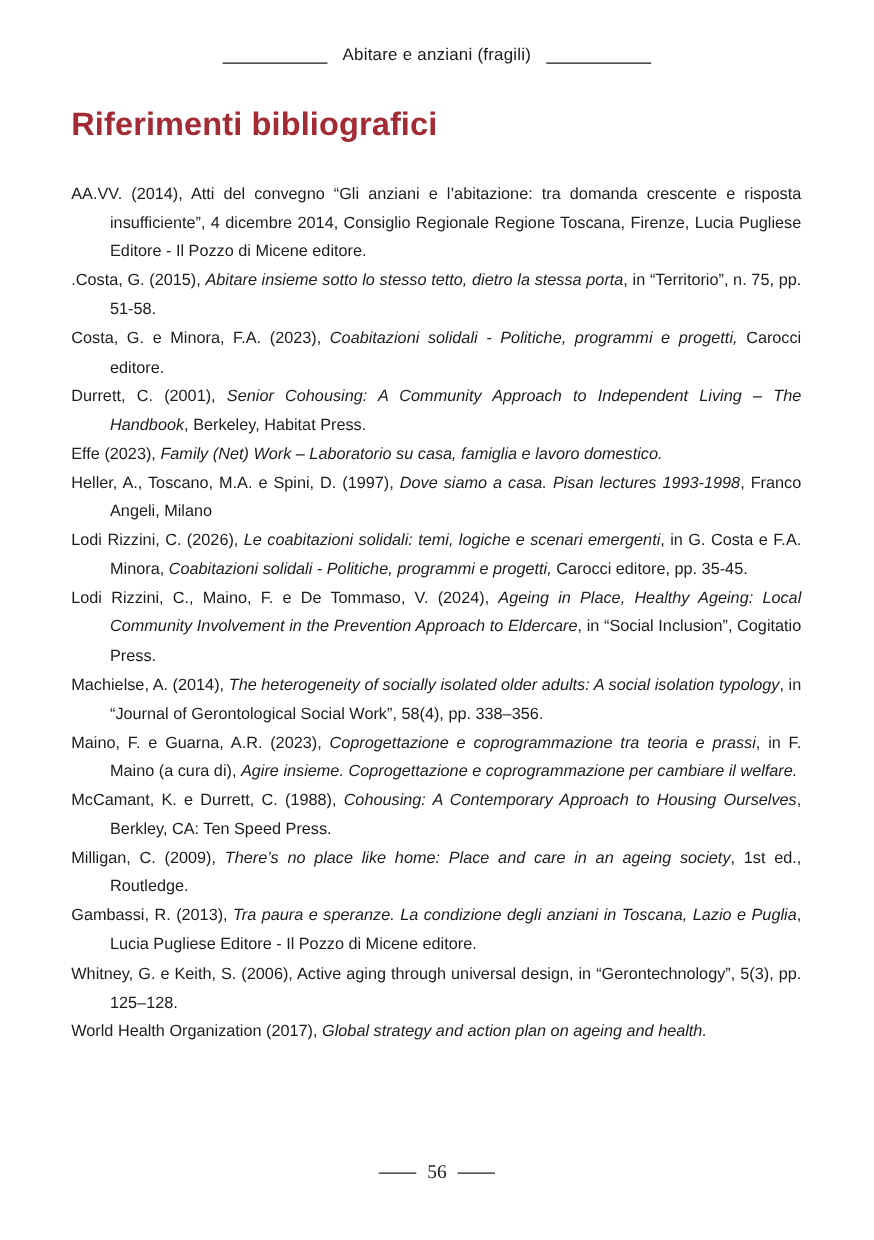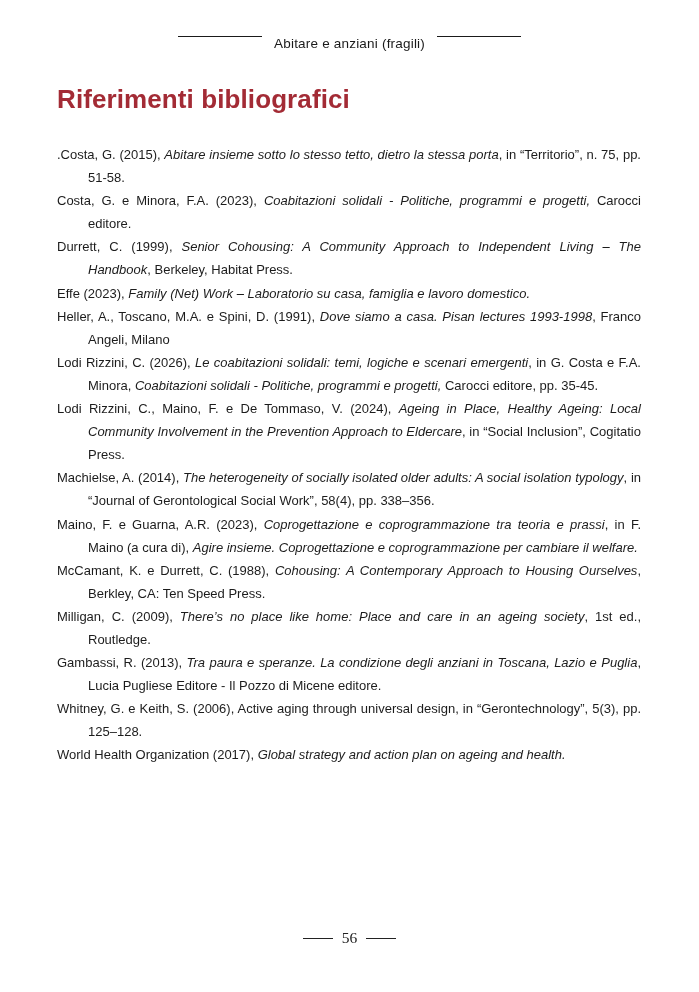--- a/index.html
+++ b/index.html
@@ -15,21 +15,21 @@
     font-family: "Liberation Sans", sans-serif;
     color: #1c1c1c;
     overflow: hidden;
   }
   .running-header {
     position: absolute;
     top: 36px;
     left: 0;
     right: 0;
     display: flex;
-    align-items: flex-start;
+    align-items: flex-end;
     justify-content: center;
     gap: 12px;
   }
   .running-title {
     font-size: 13.5px;
     color: #1a1a1a;
     letter-spacing: 0.2px;
     white-space: nowrap;
   }
   .rule {
@@ -92,25 +92,26 @@
 
   <div class="running-header">
     <span class="rule"></span>
     <span class="running-title">Abitare e anziani (fragili)</span>
     <span class="rule"></span>
   </div>
 
   <h1 class="section-title" style="color: rgb(163, 43, 53);">Riferimenti bibliografici</h1>
 
   <div class="bibliography">
+      <p class="entry"><span>AA.VV. (2014), Atti del convegno “Gli anziani e l’abitazione: tra domanda crescente e risposta insufficiente”, 4 dicembre 2014,  Consiglio Regionale Regione Toscana, Firenze, Lucia Pugliese Editore - Il Pozzo di Micene editore.</span></p>
       <p class="entry"><span>.Costa, G. (2015), </span><em>Abitare insieme sotto lo stesso tetto, dietro la stessa porta</em><span>, in “Territorio”, n. 75, pp. 51-58.</span></p>
       <p class="entry"><span>Costa, G. e Minora, F.A. (2023), </span><em>Coabitazioni solidali - Politiche, programmi e progetti,</em><span> Carocci editore.</span></p>
-      <p class="entry"><span>Durrett, C. (1999), </span><em>Senior Cohousing: A Community Approach to Independent Living – The Handbook</em><span>, Berkeley, Habitat Press.</span></p>
+      <p class="entry"><span>Durrett, C. (2001), </span><em>Senior Cohousing: A Community Approach to Independent Living – The Handbook</em><span>, Berkeley, Habitat Press.</span></p>
       <p class="entry"><span>Effe (2023), </span><em>Family (Net) Work – Laboratorio su casa, famiglia e lavoro domestico.</em></p>
-      <p class="entry"><span>Heller, A., Toscano, M.A. e Spini, D. (1991), </span><em>Dove siamo a casa. Pisan lectures 1993-1998</em><span>, Franco Angeli, Milano</span></p>
+      <p class="entry"><span>Heller, A., Toscano, M.A. e Spini, D. (1997), </span><em>Dove siamo a casa. Pisan lectures 1993-1998</em><span>, Franco Angeli, Milano</span></p>
       <p class="entry"><span>Lodi Rizzini, C. (2026), </span><em>Le coabitazioni solidali: temi, logiche e scenari emergenti</em><span>, in G. Costa e F.A. Minora, </span><em>Coabitazioni solidali - Politiche, programmi e progetti,</em><span> Carocci editore, pp. 35-45.</span></p>
       <p class="entry"><span>Lodi Rizzini, C., Maino, F. e De Tommaso, V. (2024), </span><em>Ageing in Place, Healthy Ageing: Local Community Involvement in the Prevention Approach to Eldercare</em><span>, in “Social Inclusion”, Cogitatio Press.</span></p>
       <p class="entry"><span>Machielse, A. (2014), </span><em>The heterogeneity of socially isolated older adults: A social isolation typology</em><span>, in “Journal of Gerontological Social Work”, 58(4), pp. 338–356.</span></p>
       <p class="entry"><span>Maino, F. e Guarna, A.R. (2023), </span><em>Coprogettazione e coprogrammazione tra teoria e prassi</em><span>, in F. Maino  (a cura di), </span><em>Agire insieme. Coprogettazione e coprogrammazione per cambiare il welfare.</em></p>
       <p class="entry"><span>McCamant, K. e Durrett, C. (1988), </span><em>Cohousing: A Contemporary Approach to Housing Ourselves</em><span>, Berkley, CA: Ten Speed Press.</span></p>
       <p class="entry"><span>Milligan, C. (2009), </span><em>There’s no place like home: Place and care in an ageing society</em><span>, 1st ed., Routledge.</span></p>
       <p class="entry"><span>Gambassi, R. (2013), </span><em>Tra paura e speranze. La condizione degli anziani in Toscana, Lazio e Puglia</em><span>, Lucia Pugliese Editore - Il Pozzo di Micene editore.</span></p>
       <p class="entry"><span>Whitney, G. e Keith, S. (2006), Active aging through universal design, in “Gerontechnology”, 5(3), pp. 125–128.</span></p>
       <p class="entry"><span>World Health Organization (2017), </span><em>Global strategy and action plan on ageing and health.</em></p>
     </div>

